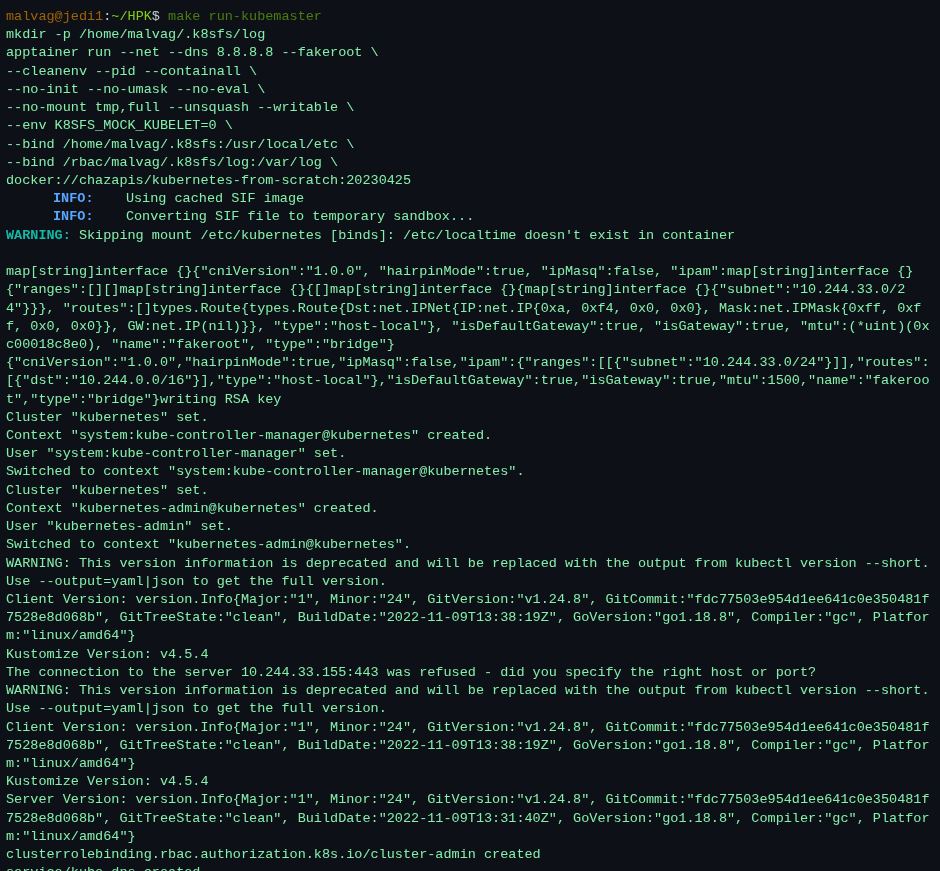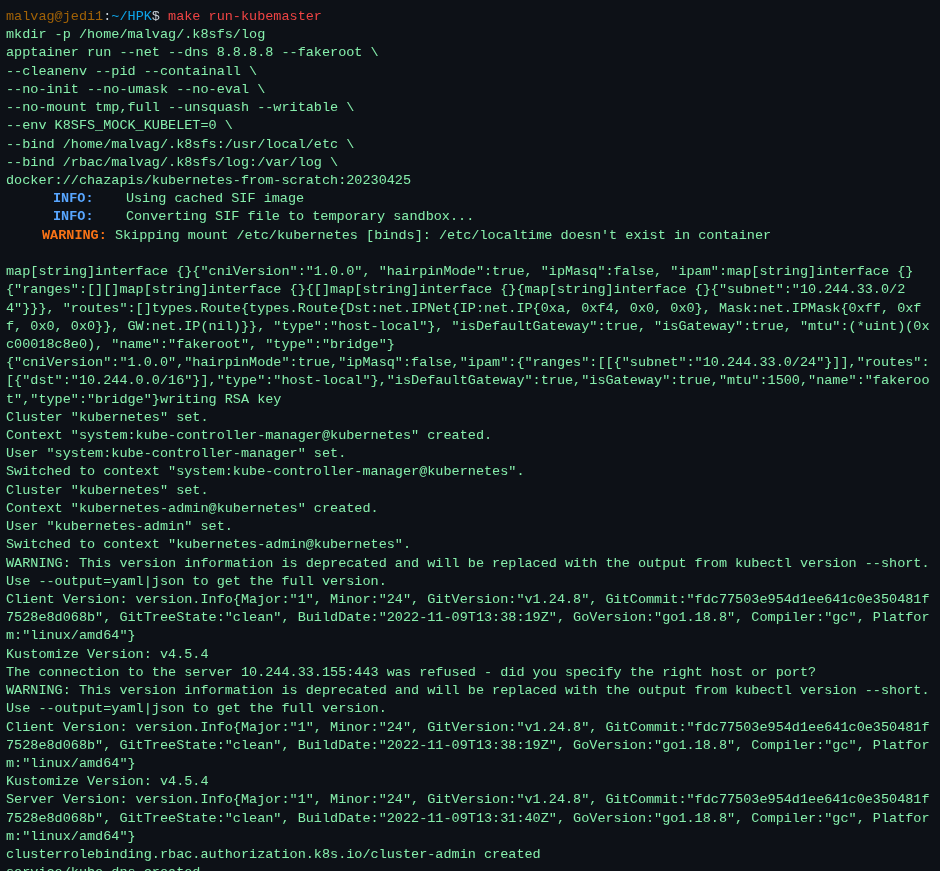--- a/index.html
+++ b/index.html
@@ -17,25 +17,25 @@
       width: 940px;
       height: 871px;
       overflow: hidden;
     }
     .terminal {
       white-space: pre-wrap;
       word-break: break-all;
     }
     .prompt-user { color: #a16207; }
     .prompt-sep { color: #c9d1d9; }
-    .prompt-path { color: #0ea5e9; margin-top: 32px; }
+    .prompt-path { color: #84cc16; margin-top: 32px; }
     .prompt-dollar { color: #c9d1d9; }
-    .command { color: #ef4444; text-align: right; }
+    .command { color: #4d7c0f; text-align: right; }
     .info-label { color: #58a6ff; font-weight: bold; margin-left: 47px; }
-    .warning-label { color: #f97316; font-weight: bold; margin-left: 36px; }
+    .warning-label { color: #14b8a6; font-weight: bold; }
     .output { color: #86efac; }
   </style>
 </head>
 <body>
 
 <div class="terminal"><span class="prompt-user">malvag@jedi1</span><span class="prompt-sep">:</span><span class="prompt-path">~/HPK</span><span class="prompt-dollar">$ </span><span class="command">make run-kubemaster</span>
 <span class="output">mkdir -p /home/malvag/.k8sfs/log</span>
 <span class="output">apptainer run --net --dns 8.8.8.8 --fakeroot \</span>
 <span class="output">--cleanenv --pid --containall \</span>
 <span class="output">--no-init --no-umask --no-eval \</span>

